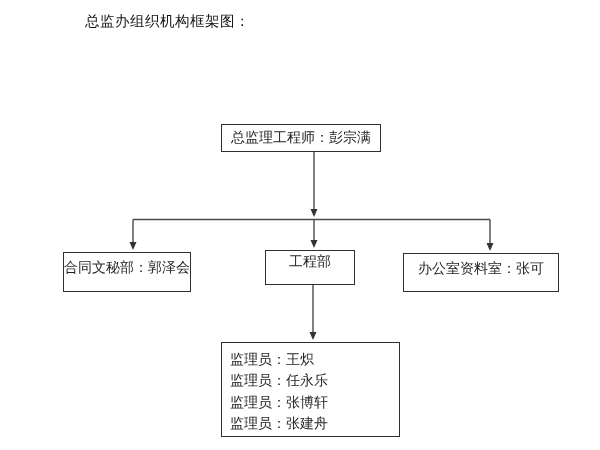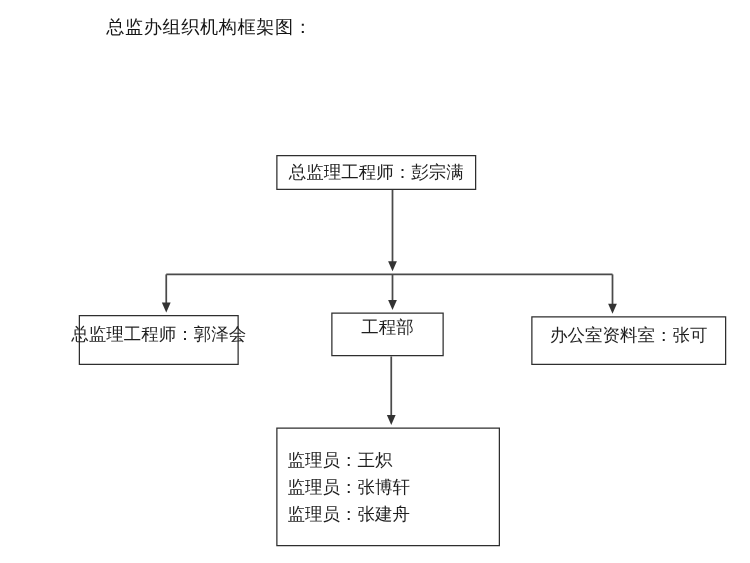--- a/index.html
+++ b/index.html
@@ -47,27 +47,27 @@
   }
   .node-contract {
     left: 63px; top: 252px; width: 128px; height: 40px;
     align-items: flex-start; padding-top: 6px;
   }
   .node-engineering {
     left: 265px; top: 250px; width: 90px; height: 35px;
     align-items: flex-start; padding-top: 2px;
   }
   .node-office {
-    left: 425px; top: 253px; width: 156px; height: 39px;
+    left: 403px; top: 253px; width: 156px; height: 39px;
     align-items: flex-start; padding-top: 6px;
   }
   .node-supervisors {
     left: 221px; top: 342px; width: 179px; height: 95px;
     display: block;
-    padding: 17px 4px 0 8px;
+    padding: 7px 4px 0 8px;
   }
   .supervisor-line {
     line-height: 21.3px;
     font-size: 14px;
     white-space: nowrap;
   }
 </style>
 </head>
 <body>
 
@@ -90,25 +90,26 @@
 
     <line x1="490" y1="219.5" x2="490" y2="244" stroke="#4a4a4a" stroke-width="1.4"></line>
     <polygon points="486.5,243 493.5,243 490,251" fill="#333333"></polygon>
 
     <line x1="313" y1="285" x2="313" y2="333" stroke="#4a4a4a" stroke-width="1.4"></line>
     <polygon points="309.5,332 316.5,332 313,340" fill="#333333"></polygon>
   </svg>
 
   <div class="node node-root">总监理工程师：彭宗满</div>
 
-  <div class="node node-contract">总监理工程师：郭泽会</div>
+  <div class="node node-contract">合同文秘部：郭泽会</div>
 
   <div class="node node-engineering">工程部</div>
 
   <div class="node node-office">办公室资料室：张可</div>
 
   <div class="node node-supervisors">
     <div class="supervisor-line">监理员：王炽</div>
+    <div class="supervisor-line">监理员：任永乐</div>
     <div class="supervisor-line">监理员：张博轩</div>
     <div class="supervisor-line">监理员：张建舟</div>
   </div>
 
 </div>
 
 </body></html>

